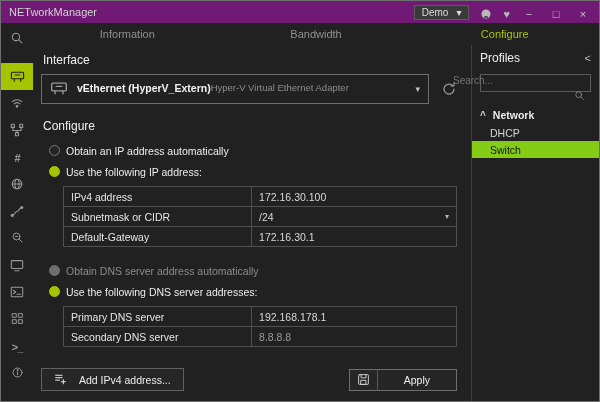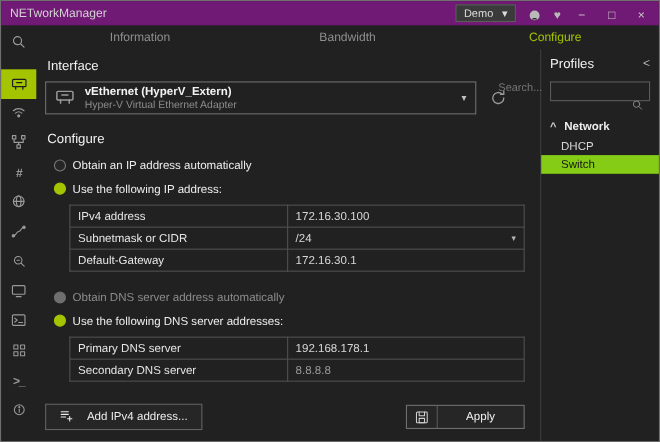--- a/index.html
+++ b/index.html
@@ -36,21 +36,21 @@
 
   .content-row { flex:1; display:flex; min-height:0; }
   .main-content { flex:1; display:flex; flex-direction:column; padding:6px 14px 10px 8px; min-width:0; }
 
   .h-label { font-size:12px; color:#f0f0f0; margin:2px 0 7px 2px; }
 
   
   .iface-row { display:flex; align-items:center; gap:12px; }
   .iface-combo { width:392px; height:30px; border:1px solid #6e6e6e; display:flex; align-items:center;
                  padding:0 8px; gap:9px; cursor:default; }
-  .iface-texts { display:flex; flex-direction:column; line-height:1.25; }
+  .iface-texts { display:flex; flex-direction:row; line-height:1.25; }
   .iface-name { font-size:10.5px; font-weight:bold; color:#f3f3f3; }
   .iface-desc { font-size:9.5px; color:#8d8d8d; }
   .combo-caret { margin-left:auto; color:#c0c0c0; font-size:9px; }
   .refresh-btn { color:#9a9a9a; display:flex; align-items:center; cursor:default; }
 
   .configure-head { margin-top:15px; }
 
   
   .radio-row { display:flex; align-items:center; gap:6px; font-size:10.5px; color:#ededed;
                margin:3px 0 3px 8px; height:15px; cursor:default; }
@@ -76,21 +76,21 @@
   .footer { margin-top:auto; display:flex; align-items:center; justify-content:space-between; }
   .add-btn { display:flex; align-items:center; gap:12px; border:1px solid #616161; background:#262626;
              color:#ececec; font-size:10.5px; padding:3px 12px; cursor:default; }
   .apply-btn { display:flex; align-items:stretch; border:1px solid #6e6e6e; background:#262626;
                color:#f0f0f0; font-size:10.5px; cursor:default; }
   .apply-icon { padding:3px 7px; border-right:1px solid #5a5a5a; display:flex; align-items:center;
                 color:#cfcfcf; }
   .apply-label { padding:4px 26px; }
 
   
-  .profiles { width:108px; flex:none; border-left:1px solid #3e3e3e; display:flex;
+  .profiles { width:128px; flex:none; border-left:1px solid #3e3e3e; display:flex;
               flex-direction:column; padding-top:6px; }
   .profiles-header { display:flex; align-items:center; padding:0 8px; }
   .profiles-title { font-size:12px; color:#f0f0f0; }
   .collapse-btn { margin-left:auto; color:#bdbdbd; font-size:11px; cursor:default; }
   .search-box { margin:9px 8px 0 8px; border:1px solid #5a5a5a; height:18px; display:flex;
                 align-items:flex-end; padding:0 5px; gap:4px;flex-direction:column; }
   .search-box input { flex:1; min-width:0; background:transparent; border:0; outline:none;
                       color:#ddd; font-size:10px; font-family:inherit; }
   .search-box .sicon { color:#8f8f8f; display:flex; }
   .group-row { display:flex; align-items:center; gap:7px; padding:0 8px; margin-top:14px;

